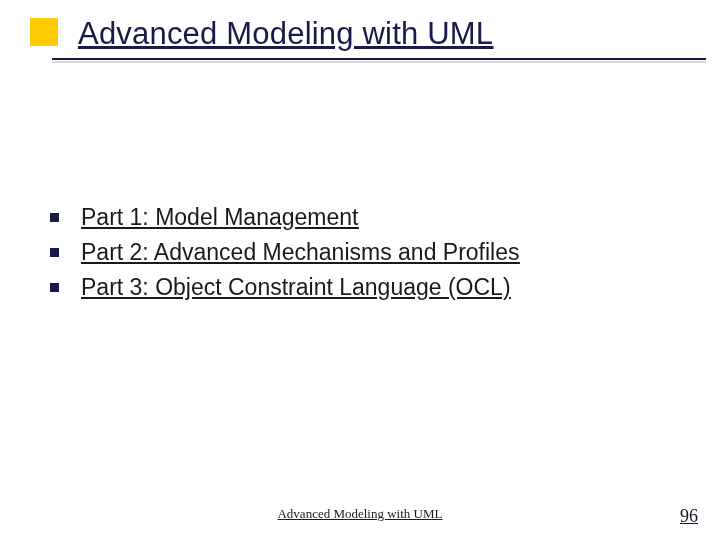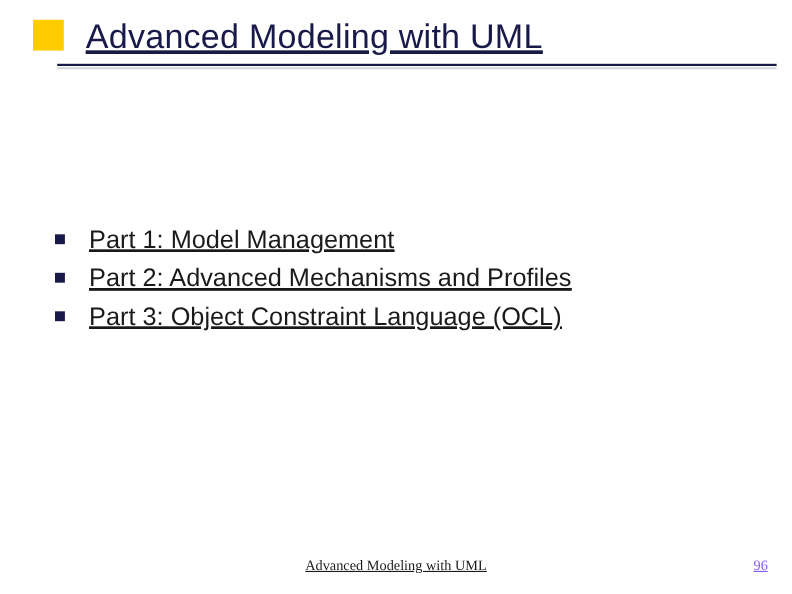--- a/index.html
+++ b/index.html
@@ -83,22 +83,22 @@
     left: 0;
     right: 0;
     text-align: center;
     font-size: 13px;
     color: #1a1a1a;
     font-family: "Times New Roman", Times, serif;
   }
   .footer-page {
     position: absolute;
     right: 22px;
-    font-size: 13px;
-    color: #8b5cf6;
+    font-size: 18px;
+    color: #0f172a;
     font-family: "Times New Roman", Times, serif;
   }
 </style>
 </head>
 <body>
 
 <div class="accent-square"></div>
 
 <div class="title-wrap">
   <h1 class="title">Advanced Modeling with UML</h1>

